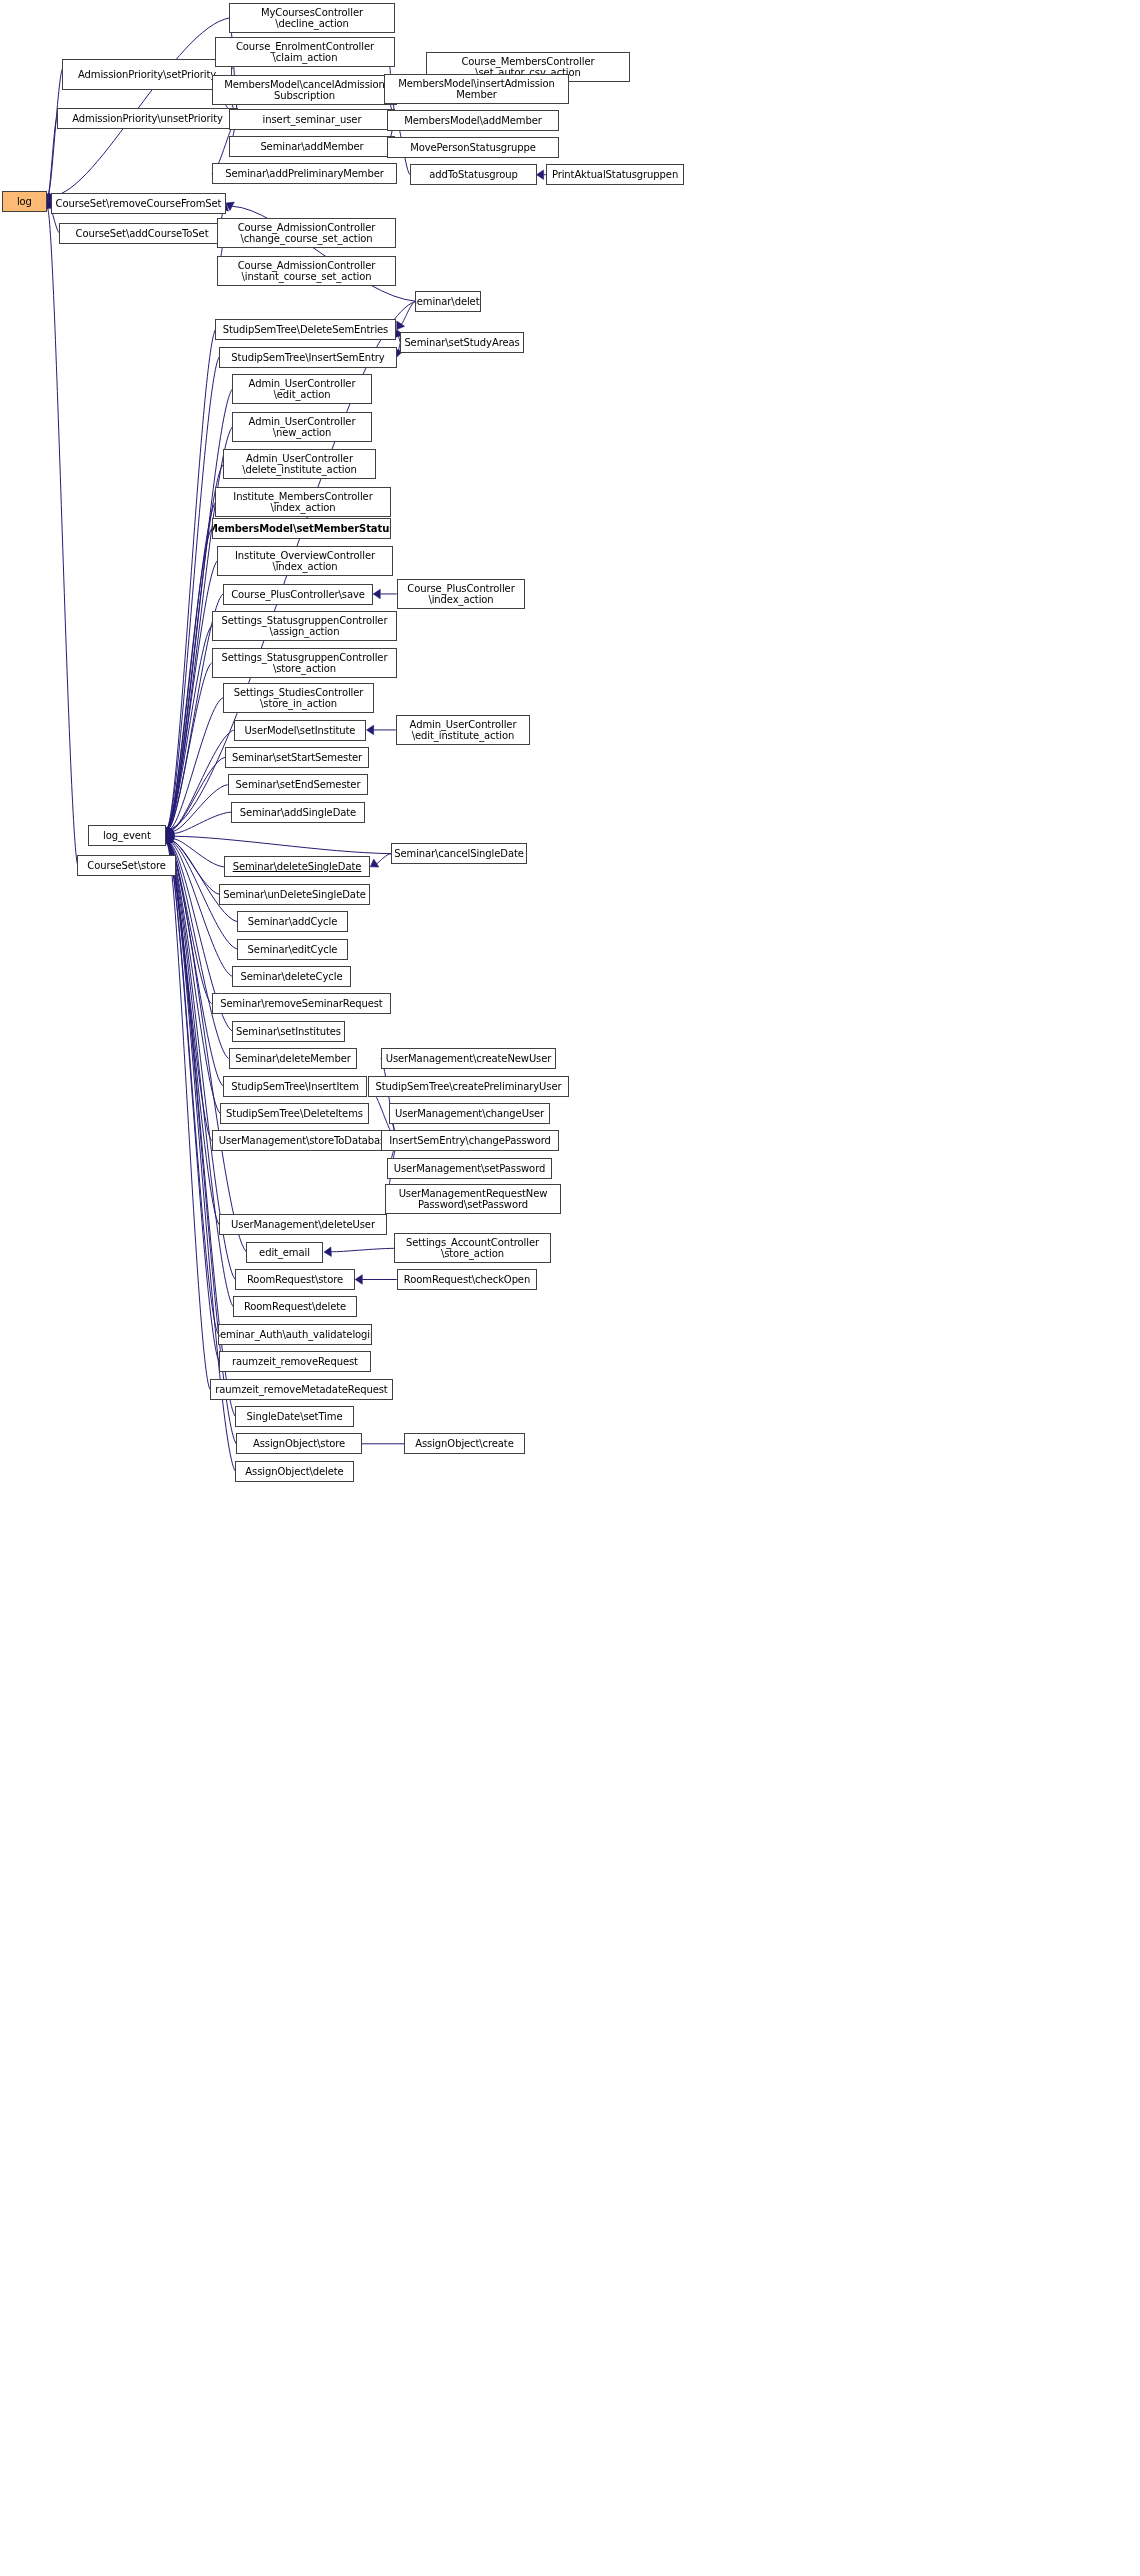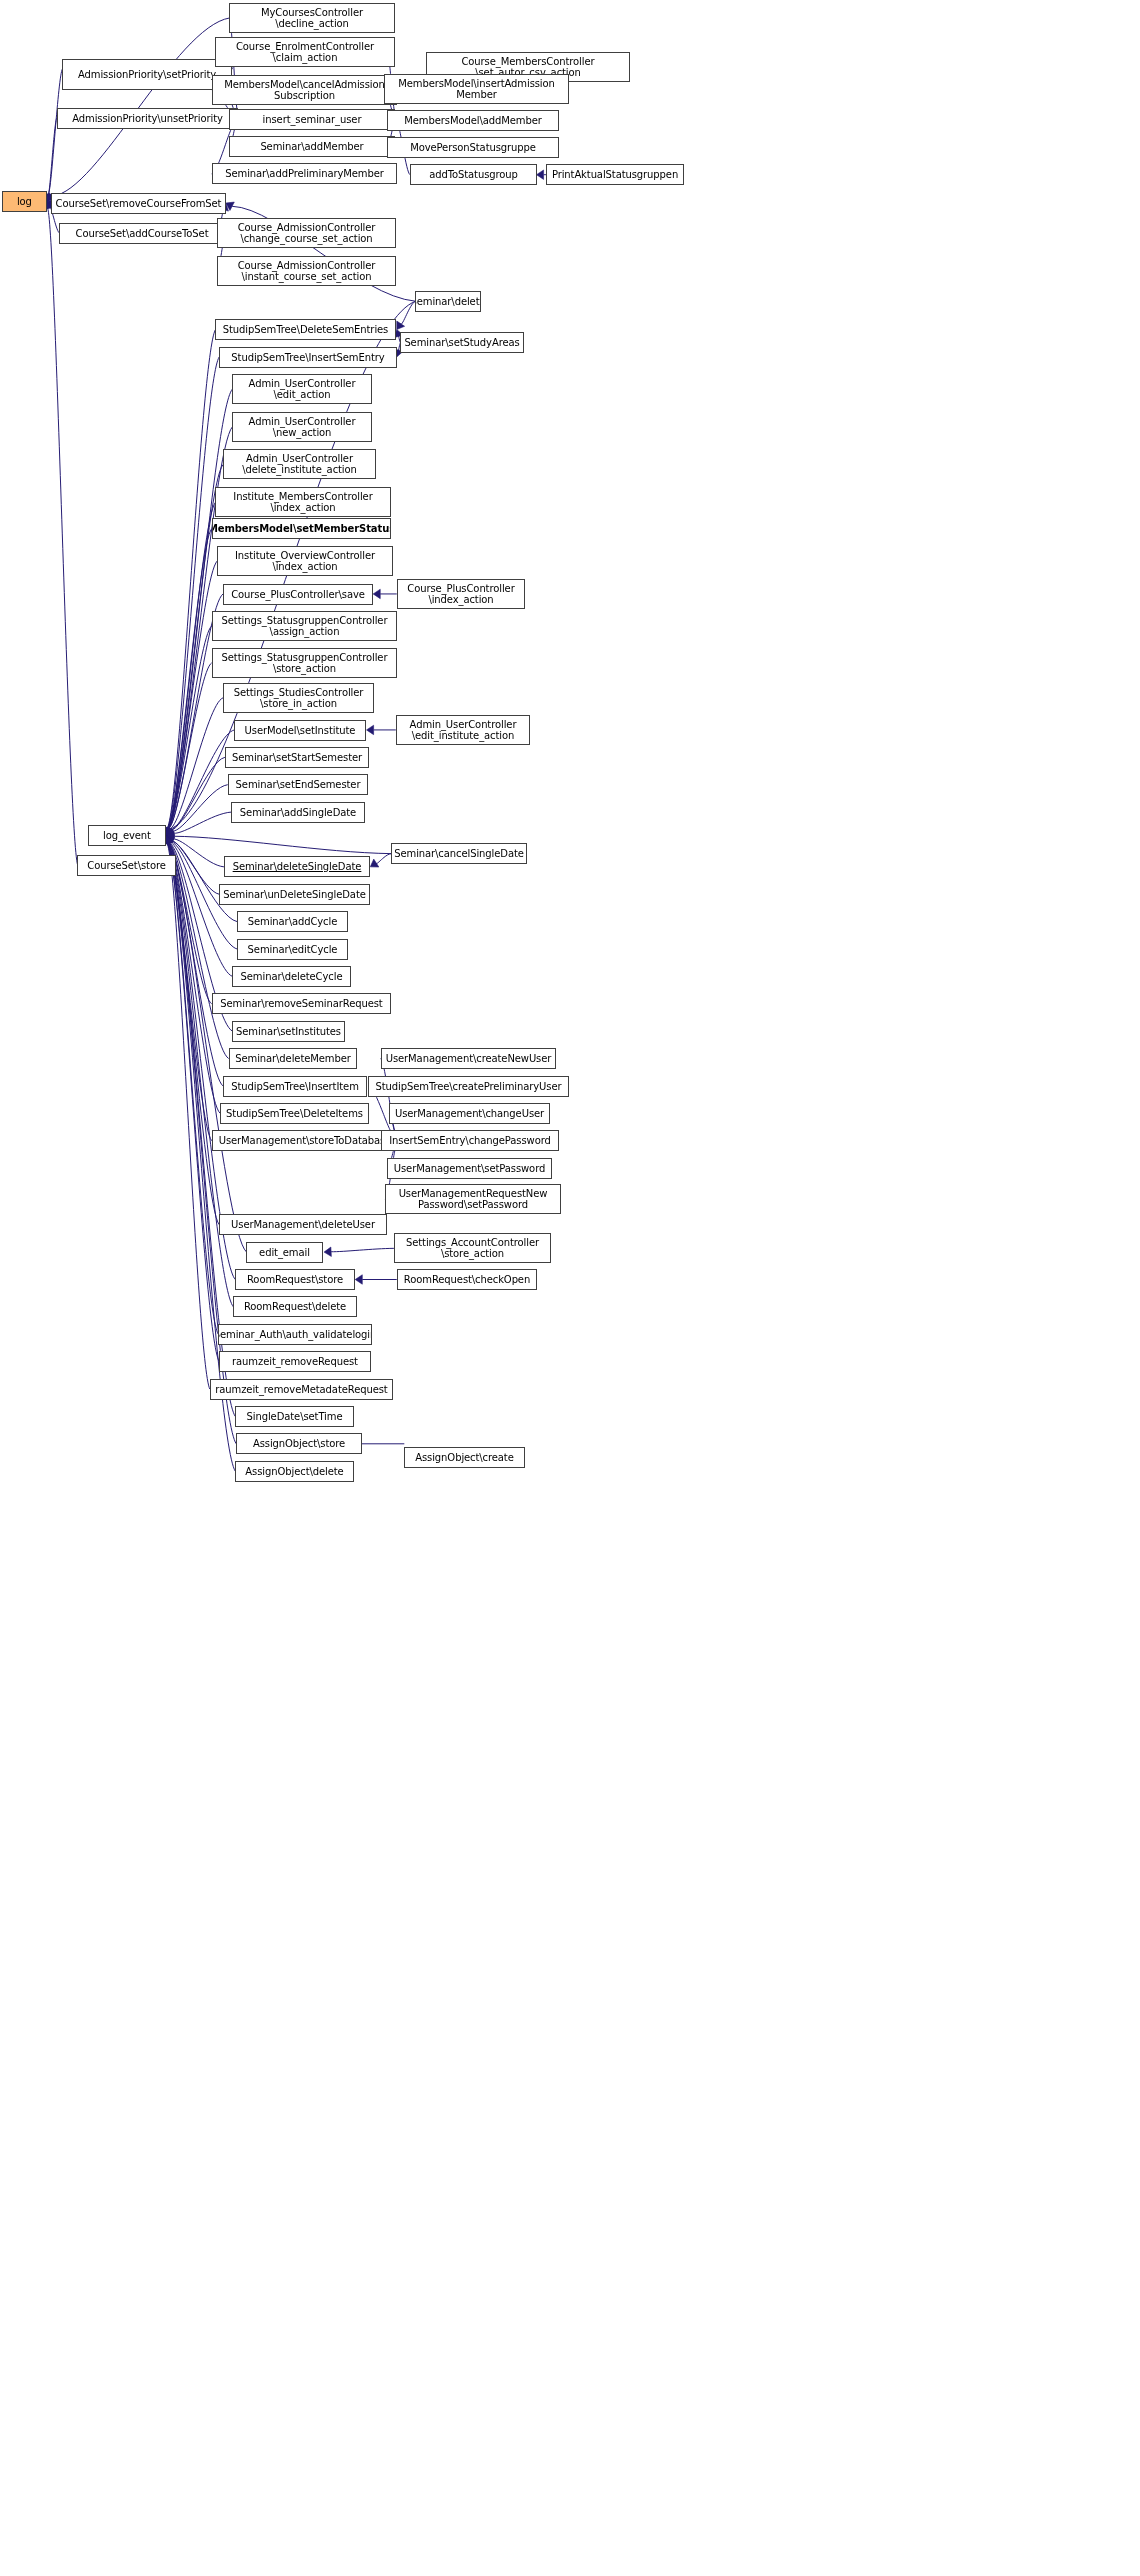--- a/index.html
+++ b/index.html
@@ -260,17 +260,17 @@
       <div class="node" style="left: 394px; top: 1233px; width: 157px; height: 30px;">Settings_AccountController
 \store_action</div>
       <div class="node" style="left: 235px; top: 1269px; width: 120px; height: 21px;">RoomRequest\store</div>
       <div class="node" style="left: 397px; top: 1269px; width: 140px; height: 21px;">RoomRequest\checkOpen</div>
       <div class="node" style="left: 233px; top: 1296px; width: 124px; height: 21px;">RoomRequest\delete</div>
       <div class="node" style="left: 218px; top: 1324px; width: 154px; height: 21px;">Seminar_Auth\auth_validatelogin</div>
       <div class="node" style="left: 219px; top: 1351px; width: 152px; height: 21px;">raumzeit_removeRequest</div>
       <div class="node" style="left: 210px; top: 1379px; width: 183px; height: 21px;">raumzeit_removeMetadateRequest</div>
       <div class="node" style="left: 235px; top: 1406px; width: 119px; height: 21px;">SingleDate\setTime</div>
       <div class="node" style="left: 236px; top: 1433px; width: 126px; height: 21px; text-align: right;">AssignObject\store</div>
-      <div class="node" style="left: 404px; top: 1433px; width: 121px; height: 21px; margin-top: 14px;">AssignObject\create</div>
+      <div class="node" style="left: 404px; top: 1433px; width: 121px; height: 21px;">AssignObject\create</div>
       <div class="node" style="left: 235px; top: 1461px; width: 119px; height: 21px;">AssignObject\delete</div>
     </div>
 </div>
 
 
 </body></html>

